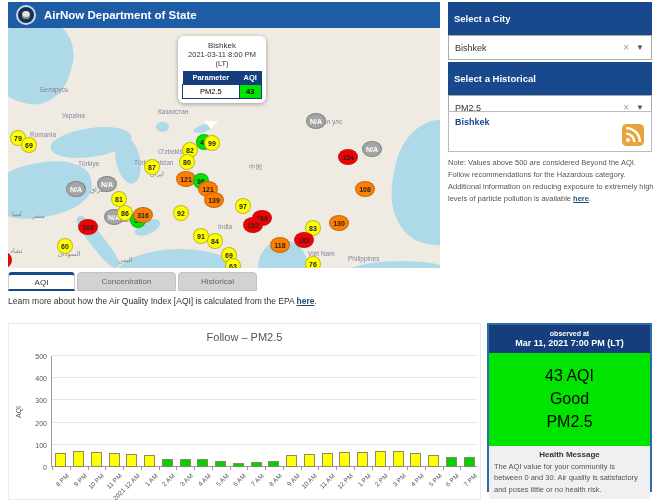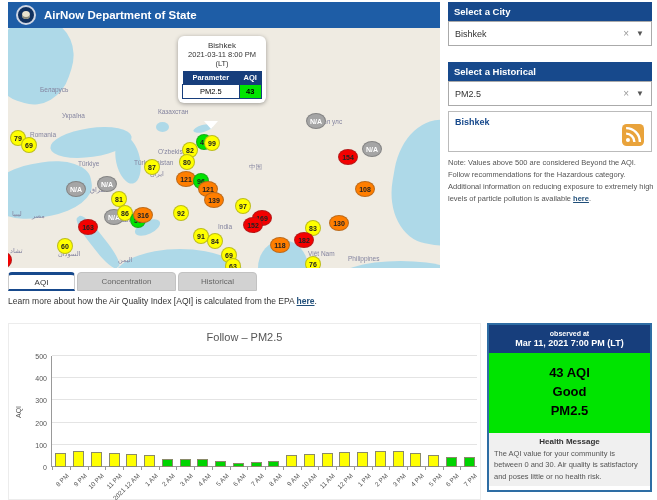--- a/index.html
+++ b/index.html
@@ -64,21 +64,21 @@
             transform:translate(-50%,-50%) rotate(-90deg); font-size:7px; color:#555; }
   .bar { position:absolute; bottom:0; width:11px; border:1px solid #8a8a6a; }
   .xtick { position:absolute; top:100%; width:1px; height:3px; background:#999; }
   .xlab { position:absolute; top:calc(100% + 5px); font-size:6.5px; color:#555;
           white-space:nowrap; transform:translateX(-100%) rotate(-45deg);
           transform-origin:100% 0; }
 
   
   .side-box { position:absolute; left:448px; width:204px; }
   .side-head { background:#17498c; color:#fff; font-size:9.5px; font-weight:bold;
-               height:19px; display:flex; align-items:center; padding-left:6px; }
+               height:33px; display:flex; align-items:center; padding-left:6px; }
   .side-input { background:#fff; border:1px solid #aaa; height:25px; display:flex;
                 align-items:center; padding:0 6px; font-size:9px; color:#333;
                 position:relative; cursor:pointer; }
   .clear-x { position:absolute; right:22px; color:#999; font-size:10px; cursor:pointer; }
   .caret { position:absolute; right:7px; color:#555; font-size:8px; cursor:pointer; }
 
   #rss-box { position:absolute; left:448px; top:111px; width:204px; height:41px;
              background:#fff; border:1px solid #bbb; padding:5px 6px; }
   #rss-box .rss-city { font-size:9px; font-weight:bold; color:#17498c; }
   #rss-icon { position:absolute; right:7px; bottom:5px; width:22px; height:22px; cursor:pointer; }
@@ -87,21 +87,21 @@
           color:#555; line-height:1.6; }
 
   
   #cc { position:absolute; left:487px; top:323px; width:165px; height:169px;
         border:2px solid #2e6da4; background:#fff; }
   #cc-head { background:#173e7c; color:#fff; text-align:center; padding:4px 2px 5px; }
   #cc-title { font-size:9.5px; font-weight:bold; }
   #cc-observed { font-size:7px; font-weight:bold; margin-top:1px; }
   #cc-datetime { font-size:9px; font-weight:bold; margin-top:1px; }
   #cc-green { background:#00e400; text-align:center; padding:11px 0 12px; }
-  #cc-green div { font-size:13px; font-weight:bold; color:#000; line-height:1.45; }
+  #cc-green div { font-size:16px; font-weight:normal; color:#000; line-height:1.45; }
   #cc-health { background:#f0f0f0; padding:4px 5px; }
   #cc-health-title { text-align:center; font-size:8px; font-weight:bold; color:#333; }
   #cc-health-text { font-size:7.5px; color:#555; line-height:1.55; margin-top:2px; }
 </style>
 </head>
 <body>
 
 <div id="header">
   <div id="seal"></div>
   <div id="header-title">AirNow Department of State</div>

